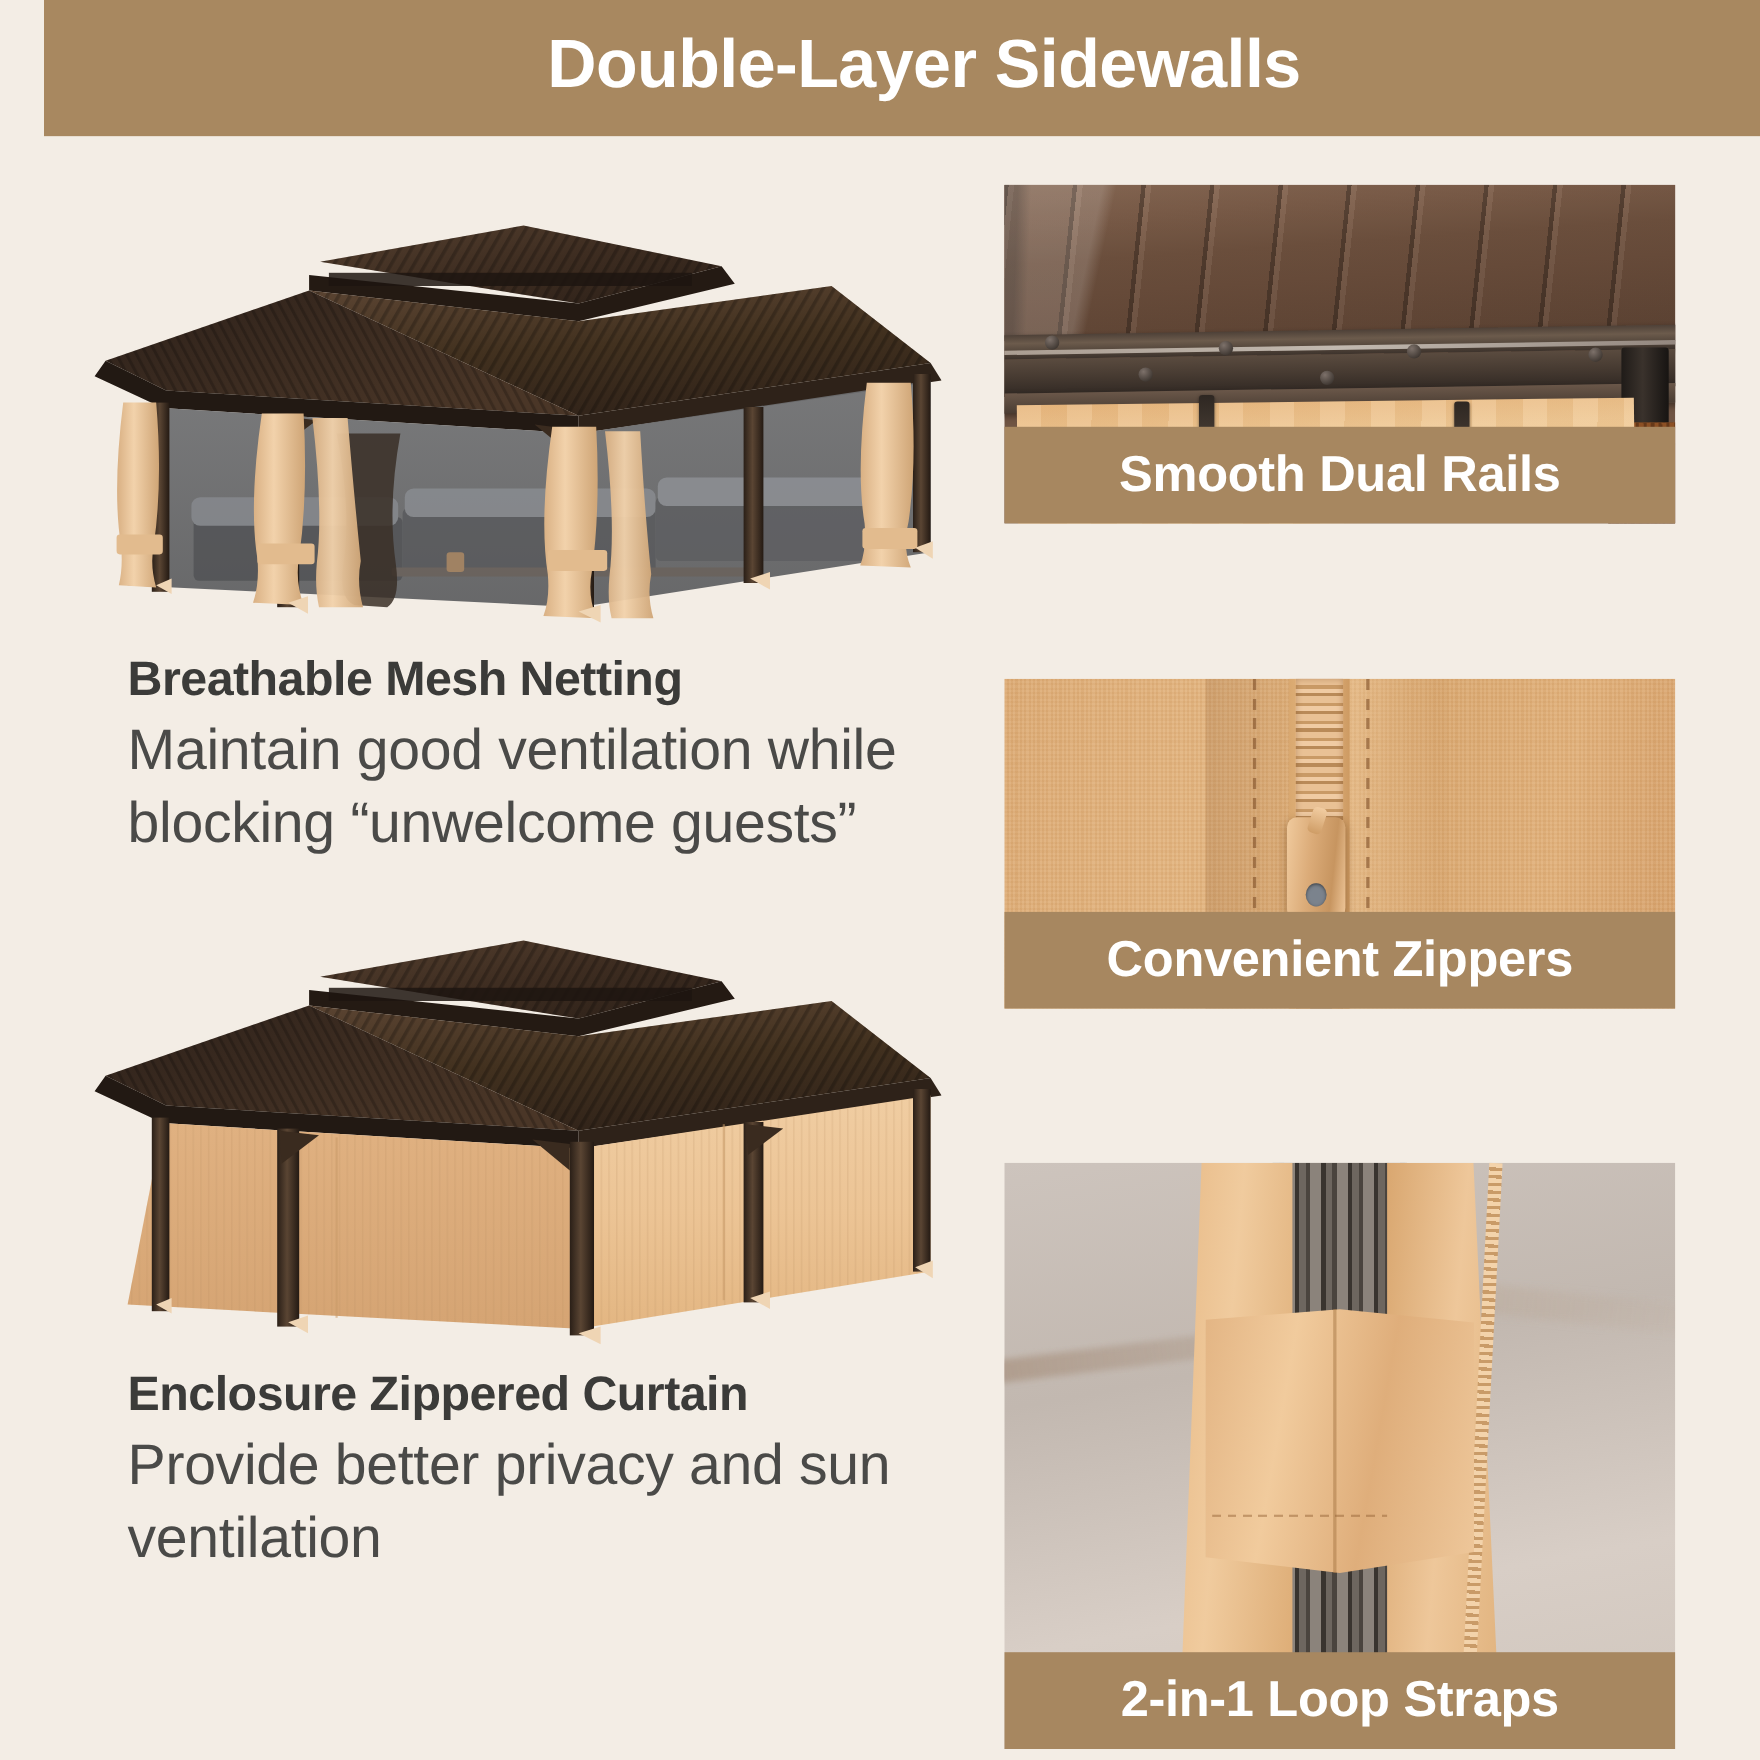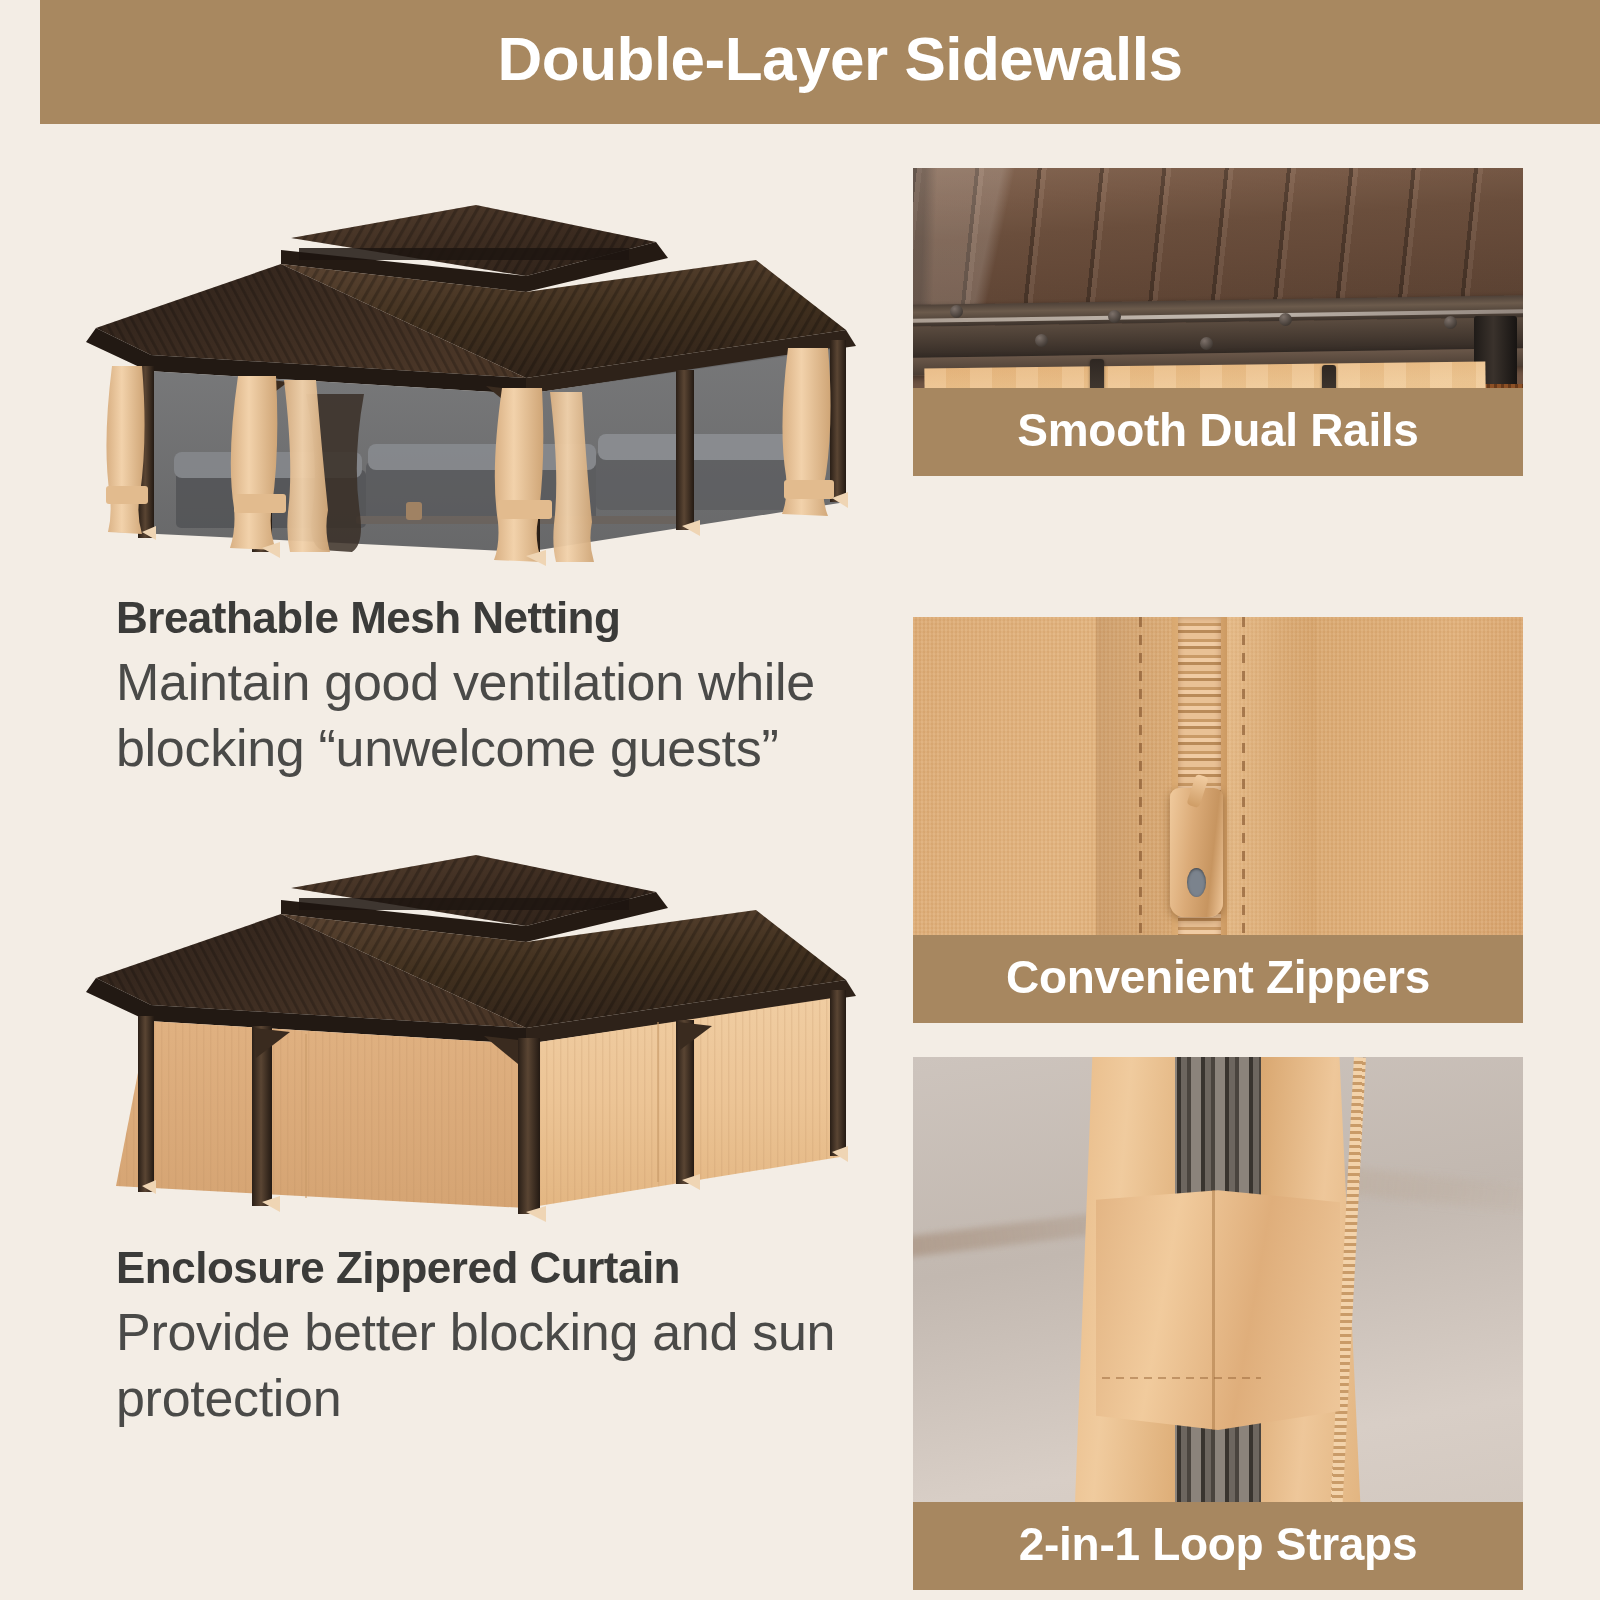--- a/index.html
+++ b/index.html
@@ -46,21 +46,21 @@
     letter-spacing:-0.5px; line-height:1.1; white-space:nowrap;
   }
   .feature-body {
     font-size:52px; color:#4a4a48; line-height:1.26;
     margin-top:8px; letter-spacing:-0.3px;
   }
 
   
   .panel { position:absolute; left:913px; width:610px; overflow:hidden; }
   .panel-1 { top:44px;   height:308px; }
-  .panel-2 { top:493px;  height:406px; }
+  .panel-2 { top:493px;  height:300px; }
   .panel-3 { top:933px;  height:533px; }
 
   .panel-photo { position:relative; width:100%; height:100%; overflow:hidden; }
   .panel-caption {
     position:absolute; left:0; bottom:0; width:100%; height:88px;
     background:#a78760;
     display:flex; align-items:center; justify-content:center;
     z-index:9;
   }
   .panel-caption span {
@@ -452,21 +452,21 @@
             <polygon points="86,356 100,350 100,364"></polygon>
             <polygon points="206,372 224,366 224,382"></polygon>
             <polygon points="470,382 490,376 490,392"></polygon>
             <polygon points="626,350 644,344 644,360"></polygon>
             <polygon points="776,322 792,316 792,332"></polygon>
           </g>
         </svg>
       </div>
       <div class="feature-text">
         <div class="feature-heading">Enclosure Zippered Curtain</div>
-        <div class="feature-body">Provide better blocking and sun protection</div>
+        <div class="feature-body">Provide better privacy and sun ventilation</div>
       </div>
     </div>
   </div>
 
   <div class="panel panel-1">
     <div class="panel-photo">
       <div class="p1-bg"></div>
       <div class="p1-roof"></div>
       <div class="p1-rail-a"></div>
       <div class="p1-rail-hl"></div>

